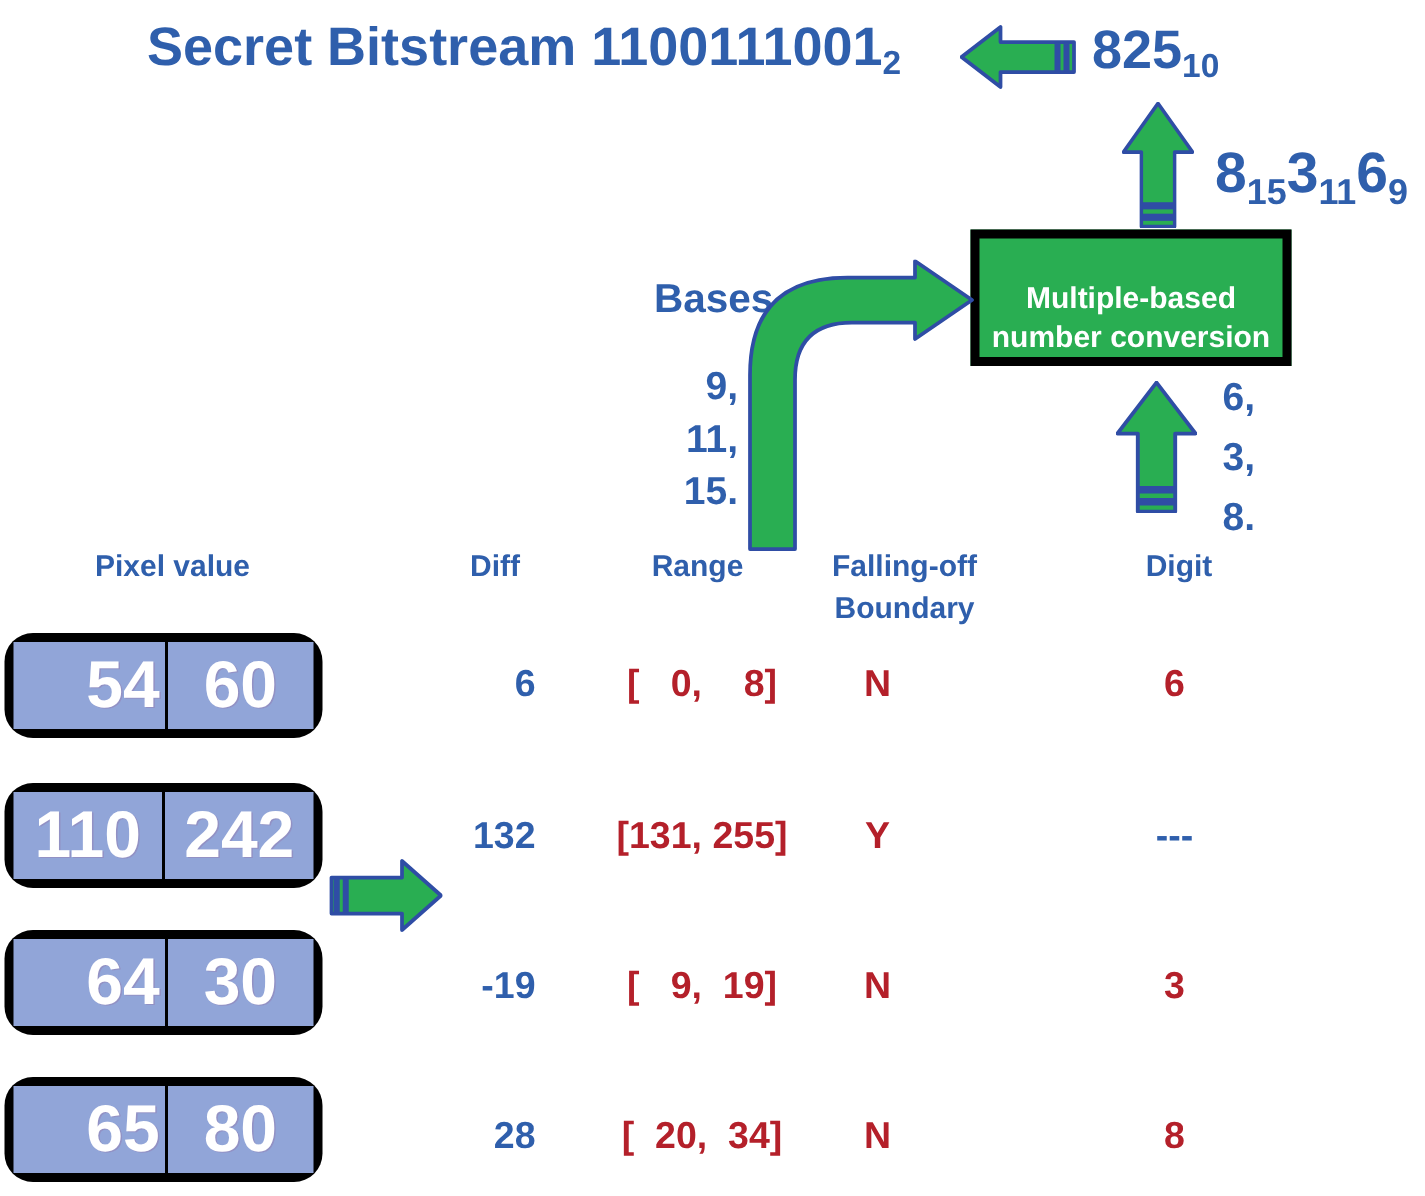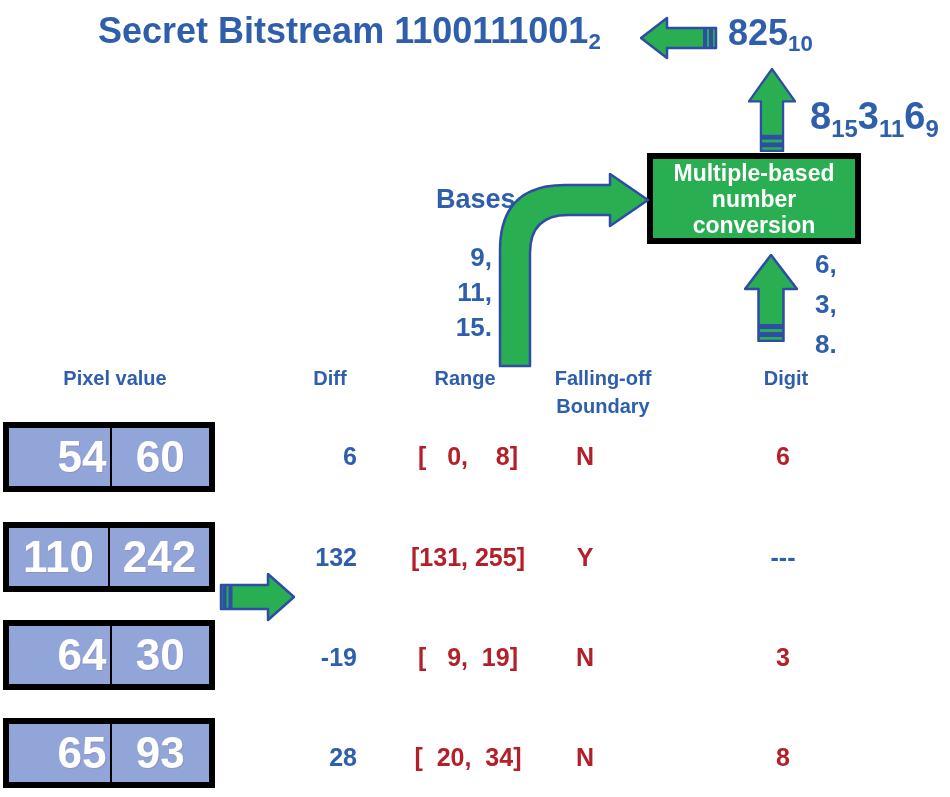--- a/index.html
+++ b/index.html
@@ -18,42 +18,42 @@
   .title{left:98px;top:10px;font-size:36px;letter-spacing:0px;white-space:nowrap;}
   .sub{font-size:0.62em;position:relative;top:0.25em;}
   .decimal{left:728px;top:12px;font-size:36px;white-space:nowrap;}
 
   
   .mbn{left:810px;top:95px;font-size:38px;white-space:nowrap;}
   .mbn .sub{font-size:0.63em;top:0.32em;}
 
   
   .convbox{left:647px;top:153px;width:214px;height:91px;background:var(--green);
-    border:6px solid #000;display:flex;flex-direction:column;align-items:center;justify-content:center;
-    color:#fff;font-size:23px;line-height:26px;text-align:center;}
+    border:6px solid #000;display:flex;flex-direction:column;align-items:center;justify-content:flex-end;
+    color:#fff;font-size:20px;line-height:26px;text-align:center;}
 
   
   .bases-label{left:436px;top:184px;font-size:27px;}
   .bases-vals{left:420px;top:240px;width:72px;font-size:26px;line-height:35px;text-align:right;}
   .out-vals{left:815px;top:244px;font-size:26px;line-height:40px;text-align:left;}
 
   
   .arrow path{fill:var(--green);stroke:var(--outline);stroke-width:2.5;stroke-linejoin:round;}
   .arrow .stripe{fill:var(--outline);stroke:none;}
 
   
   .hdr{top:364px;font-size:20px;text-align:center;line-height:28px;}
   .hdr-pixel{left:30px;width:170px;}
   .hdr-diff{left:290px;width:80px;}
   .hdr-range{left:405px;width:120px;}
   .hdr-falling{left:523px;width:160px;}
   .hdr-digit{left:726px;width:120px;}
 
   
-  .pixbox{left:3px;width:212px;height:70px;background:#000;display:flex;padding:6px;gap:2px;}
+  .pixbox{left:3px;width:212px;height:70px;background:#000;display:flex;padding:6px;gap:2px;border-radius:19px;}
   .pixcell{flex:1;background:var(--cell);color:#fff;font-size:44px;line-height:56px;
     display:flex;align-items:center;justify-content:center;
     text-shadow:1px 1px 0 rgba(150,110,160,0.35);}
   .pixcell.right{justify-content:flex-end;padding-right:3px;}
 
   
   .vrow{left:0;width:950px;height:50px;line-height:50px;font-size:25px;}
   .v{position:absolute;top:0;height:50px;}
   .v-diff{left:285px;width:72px;text-align:right;color:var(--blue);}
   .v-range{left:390px;width:156px;text-align:center;color:var(--red);white-space:pre;}
@@ -130,21 +130,21 @@
   <div class="abs pixbox" style="top:522px;">
     <div class="pixcell">110</div>
     <div class="pixcell">242</div>
   </div>
   <div class="abs pixbox" style="top:620px;">
     <div class="pixcell right">64</div>
     <div class="pixcell">30</div>
   </div>
   <div class="abs pixbox" style="top:718px;">
     <div class="pixcell right">65</div>
-    <div class="pixcell">93</div>
+    <div class="pixcell">80</div>
   </div>
 
   <svg class="abs arrow" style="left:219px;top:572px;" width="76" height="50" viewBox="0 0 76 50">
     <path d="M 75 25 L 49 2 L 49 13 L 2 13 L 2 37 L 49 37 L 49 48 Z"></path>
     <rect class="stripe" x="3.5" y="13.5" width="4" height="23"></rect>
     <rect class="stripe" x="9.5" y="13.5" width="4" height="23"></rect>
   </svg>
 
   <div class="abs vrow" style="top:431px;">
     <div class="v v-diff">6</div>

